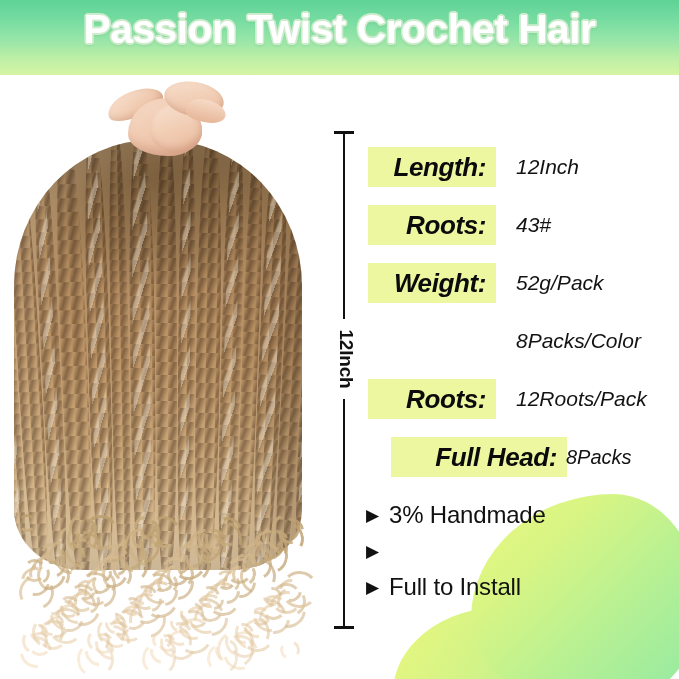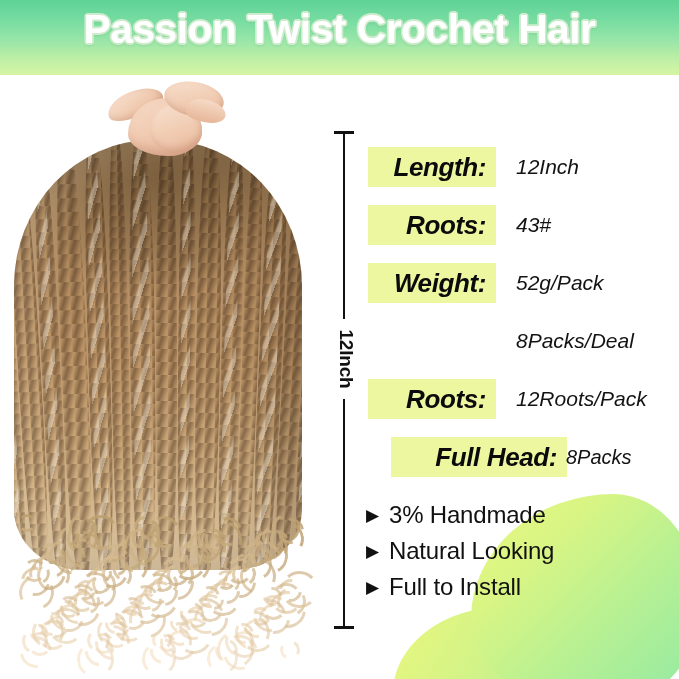--- a/index.html
+++ b/index.html
@@ -514,21 +514,21 @@
       <div class="spec-label">Roots:</div>
       <div class="spec-value">43#</div>
     </div>
 
     <div class="spec-row">
       <div class="spec-label">Weight:</div>
       <div class="spec-value">52g/Pack</div>
     </div>
 
     <div class="spec-row">
-      <div class="spec-value">8Packs/Deal</div>
+      <div class="spec-value">8Packs/Color</div>
     </div>
 
     <div class="spec-row">
       <div class="spec-label">Roots:</div>
       <div class="spec-value">12Roots/Pack</div>
     </div>
 
     <div class="spec-row wide">
       <div class="spec-label">Full Head:</div>
       <div class="spec-value">8Packs</div>
@@ -538,21 +538,20 @@
 
   <div id="features">
 
     <div class="feature">
       <span class="tri">▶</span>
       <span class="ftext">3% Handmade</span>
     </div>
 
     <div class="feature">
       <span class="tri">▶</span>
-      <span class="ftext">Natural Looking</span>
     </div>
 
     <div class="feature">
       <span class="tri">▶</span>
       <span class="ftext">Full to Install</span>
     </div>
 
   </div>
 
 </div>

